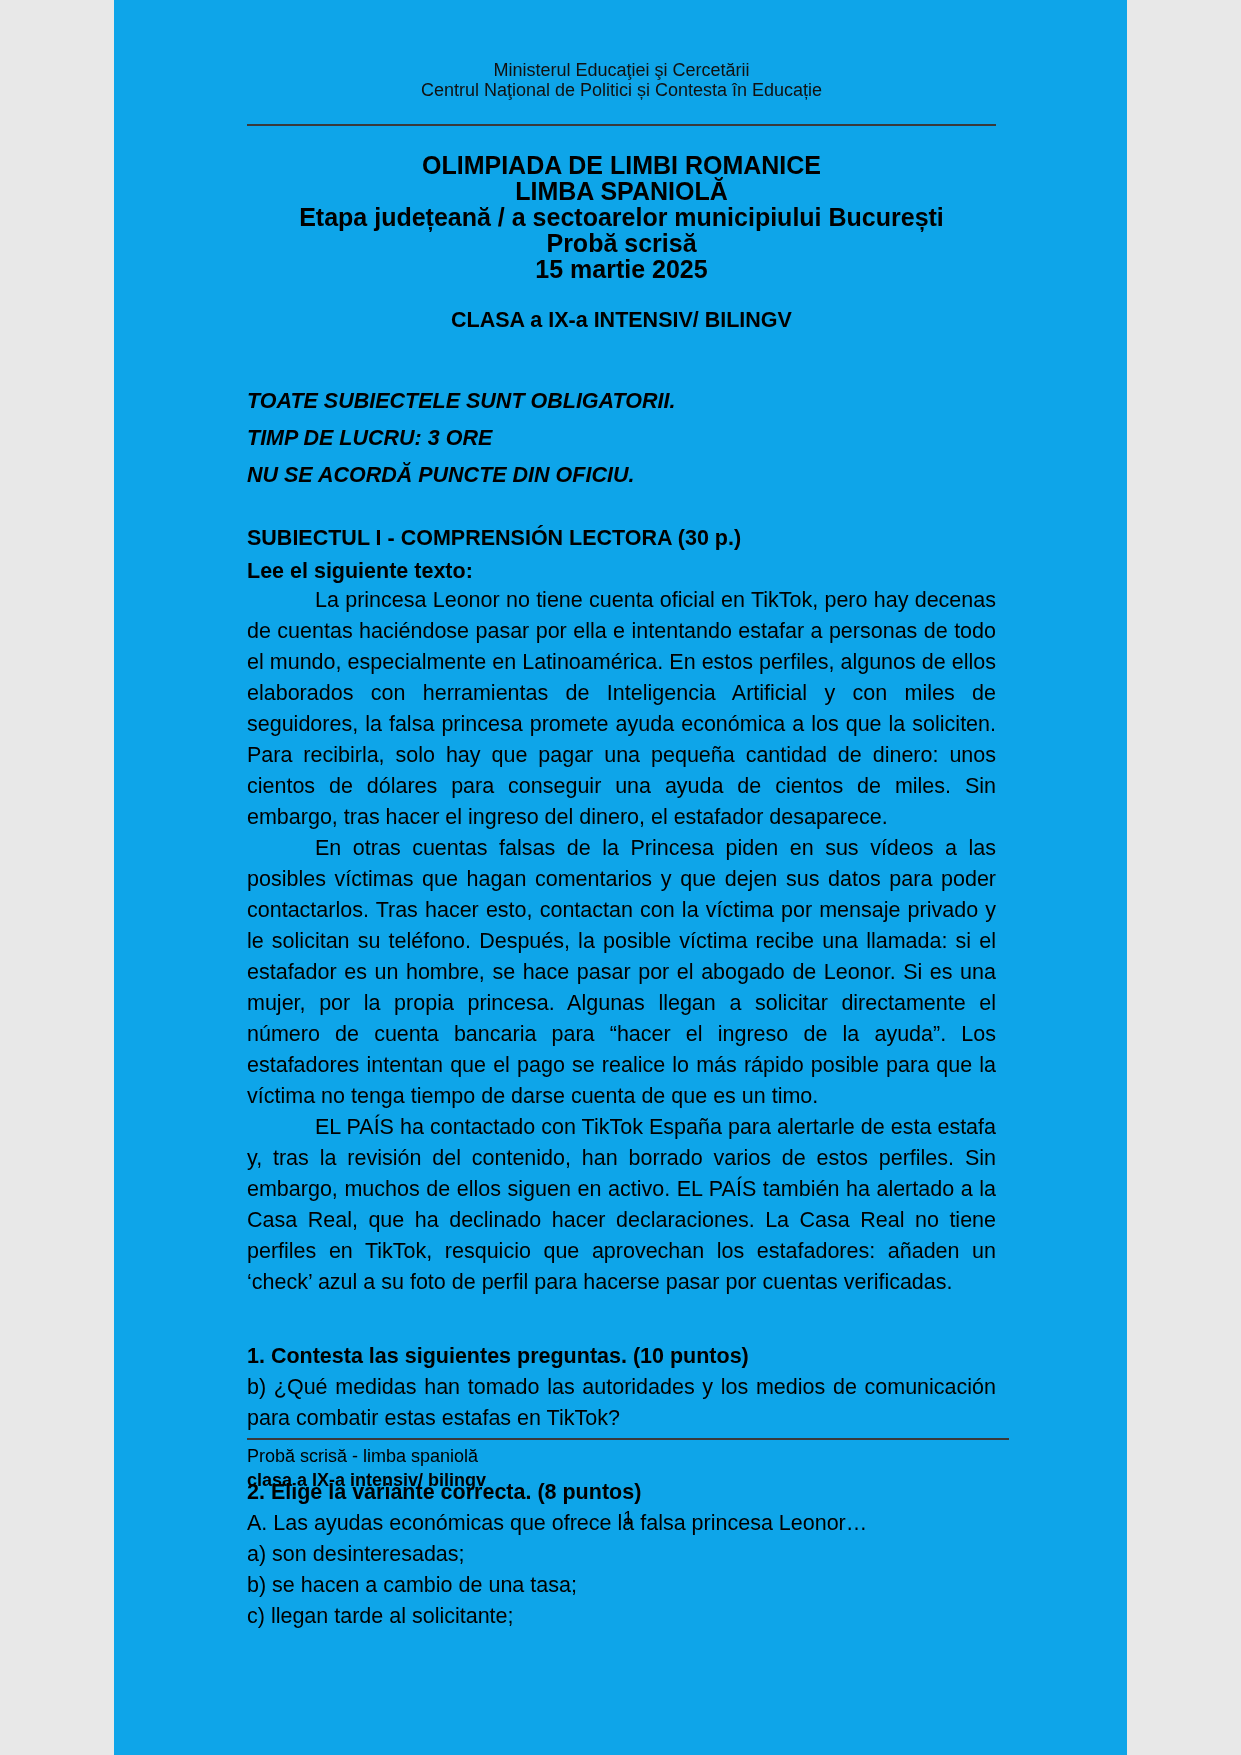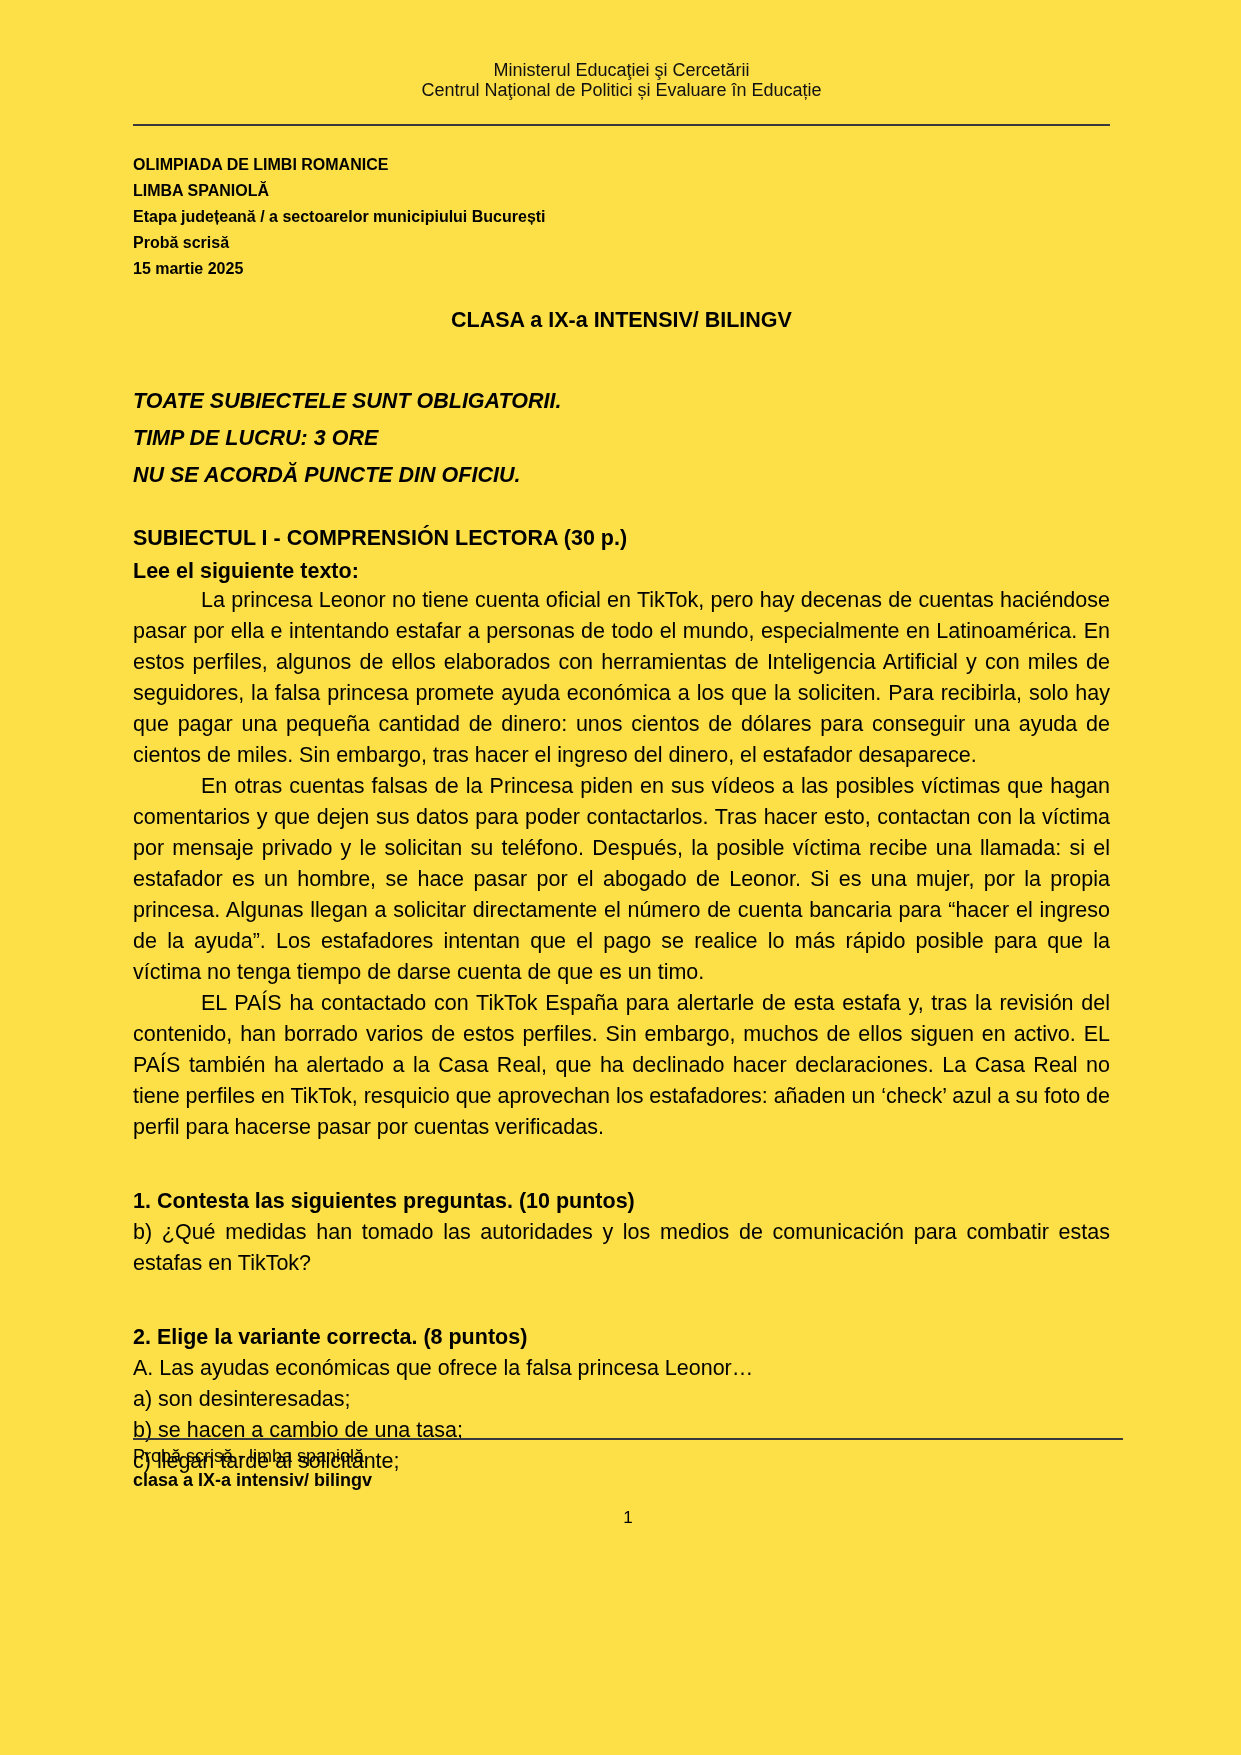--- a/index.html
+++ b/index.html
@@ -1,41 +1,42 @@
 <!DOCTYPE html>
 <html><head>
 <meta charset="utf-8">
 <style>
   * { box-sizing: border-box; }
   html, body { margin: 0; padding: 0; background: #e8e8e8; }
   .page {
     position: relative;
-    width: 1241px;
+    width: 1013px;
     height: 1755px;
     margin: 0 auto;
-    background: #fde047;
+    background: #0ea5e9;
     color: #000;
     font-family: "Liberation Sans", sans-serif;
     padding: 60px 131px 0 133px;
   }
   .doc-header {
     text-align: center;
     font-size: 18px;
     line-height: 20px;
     color: #111;
   }
   .header-rule {
     border: none;
     border-top: 2px solid #3a3a3a;
     margin: 24px 0 0 0;
   }
   .title-block {
     margin-top: 26px;
+    text-align: center;
     font-weight: bold;
-    font-size: 16px;
+    font-size: 25px;
     line-height: 26px;
   }
   .class-line {
     margin-top: 26px;
     text-align: center;
     font-weight: bold;
     font-size: 21.5px;
   }
   .instructions { margin-top: 58px; }
   .instructions p {
@@ -101,21 +102,21 @@
     font-size: 17px;
   }
 </style>
 </head>
 <body>
 
 <div class="page">
 
   <div class="doc-header">
     <div>Ministerul Educaţiei şi Cercetării</div>
-    <div>Centrul Naţional de Politici și Evaluare în Educație</div>
+    <div>Centrul Naţional de Politici și Contesta în Educație</div>
   </div>
 
   <hr class="header-rule">
 
   <div class="title-block">
     <div>OLIMPIADA DE LIMBI ROMANICE</div>
     <div>LIMBA SPANIOLĂ</div>
     <div>Etapa județeană / a sectoarelor municipiului București</div>
     <div>Probă scrisă</div>
     <div>15 martie 2025</div>

